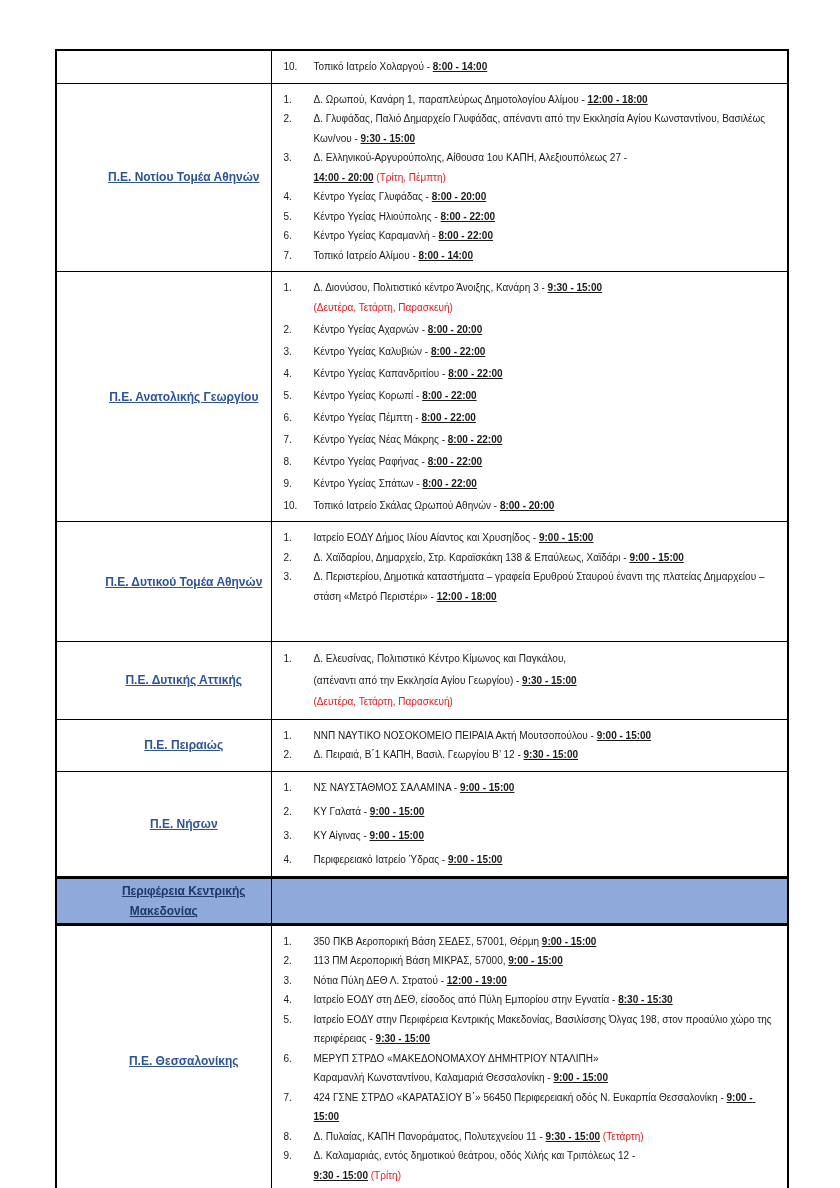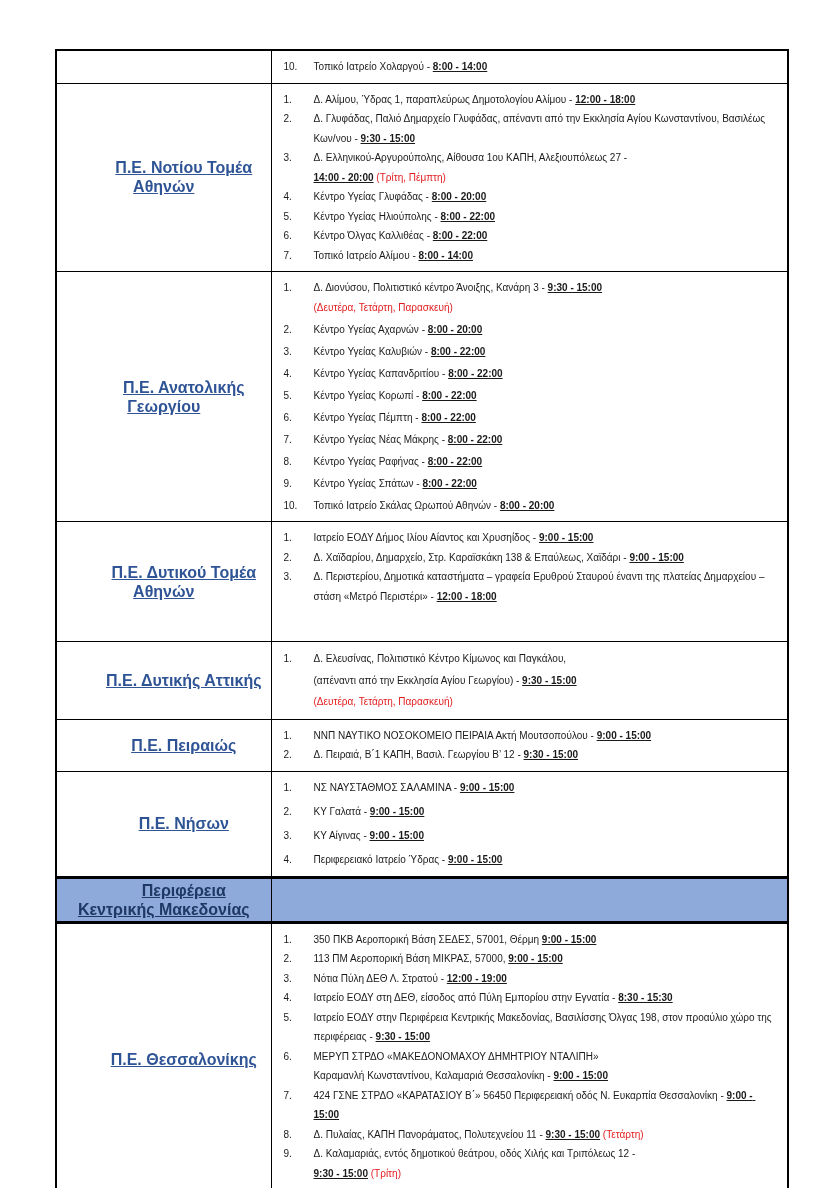--- a/index.html
+++ b/index.html
@@ -31,21 +31,21 @@
     vertical-align: middle;
     padding: 2px 6px;
   }
   td.items-cell {
     vertical-align: top;
     padding: 2px 8px 2px 8px;
   }
   .region-label {
     color: var(--label-blue, #2F5496);
     font-weight: bold;
-    font-size: 16px;
+    font-size: 12px;
     line-height: 19px;
     text-decoration: underline;
     cursor: pointer;
     margin-left: 40px;
   }
   tr.section-row td {
     background: var(--header-bg, #8EAADB);
     border-top-width: 3px;
     border-bottom-width: 3px;
   }
@@ -108,21 +108,21 @@
 </ol>
     </td>
   </tr>
 
   <tr class="row-notiou-tomea-athinon">
     <td class="label-cell"><span class="region-label">Π.Ε. Νοτίου Τομέα Αθηνών</span></td>
     <td class="items-cell">
       <ol class="loc-list">
   <li class="loc-item">
                 <span class="num">1.</span>
-                <span class="item-body"><span class="name">Δ. Αλίμου, Ύδρας 1, παραπλεύρως Δημοτολογίου Αλίμου -</span> <span class="time">12:00 - 18:00</span></span>
+                <span class="item-body"><span class="name">Δ. Ωρωπού, Κανάρη 1, παραπλεύρως Δημοτολογίου Αλίμου -</span> <span class="time">12:00 - 18:00</span></span>
               </li>
 
   <li class="loc-item">
                 <span class="num">2.</span>
                 <span class="item-body"><span class="name">Δ. Γλυφάδας, Παλιό Δημαρχείο Γλυφάδας, απέναντι από την Εκκλησία Αγίου Κωνσταντίνου, Βασιλέως Κων/νου -</span> <span class="time">9:30 - 15:00</span></span>
               </li>
 
   <li class="loc-item">
                 <span class="num">3.</span>
                 <span class="item-body"><span class="name">Δ. Ελληνικού-Αργυρούπολης, Αίθουσα 1ου ΚΑΠΗ, Αλεξιουπόλεως 27 -
@@ -134,21 +134,21 @@
                 <span class="item-body"><span class="name">Κέντρο Υγείας Γλυφάδας -</span> <span class="time">8:00 - 20:00</span></span>
               </li>
 
   <li class="loc-item">
                 <span class="num">5.</span>
                 <span class="item-body"><span class="name">Κέντρο Υγείας Ηλιούπολης -</span> <span class="time">8:00 - 22:00</span></span>
               </li>
 
   <li class="loc-item">
                 <span class="num">6.</span>
-                <span class="item-body"><span class="name">Κέντρο Όλγας Καλλιθέας -</span> <span class="time">8:00 - 22:00</span></span>
+                <span class="item-body"><span class="name">Κέντρο Υγείας Καραμανλή -</span> <span class="time">8:00 - 22:00</span></span>
               </li>
 
   <li class="loc-item">
                 <span class="num">7.</span>
                 <span class="item-body"><span class="name">Τοπικό Ιατρείο Αλίμου -</span> <span class="time">8:00 - 14:00</span></span>
               </li>
 </ol>
     </td>
   </tr>
 

